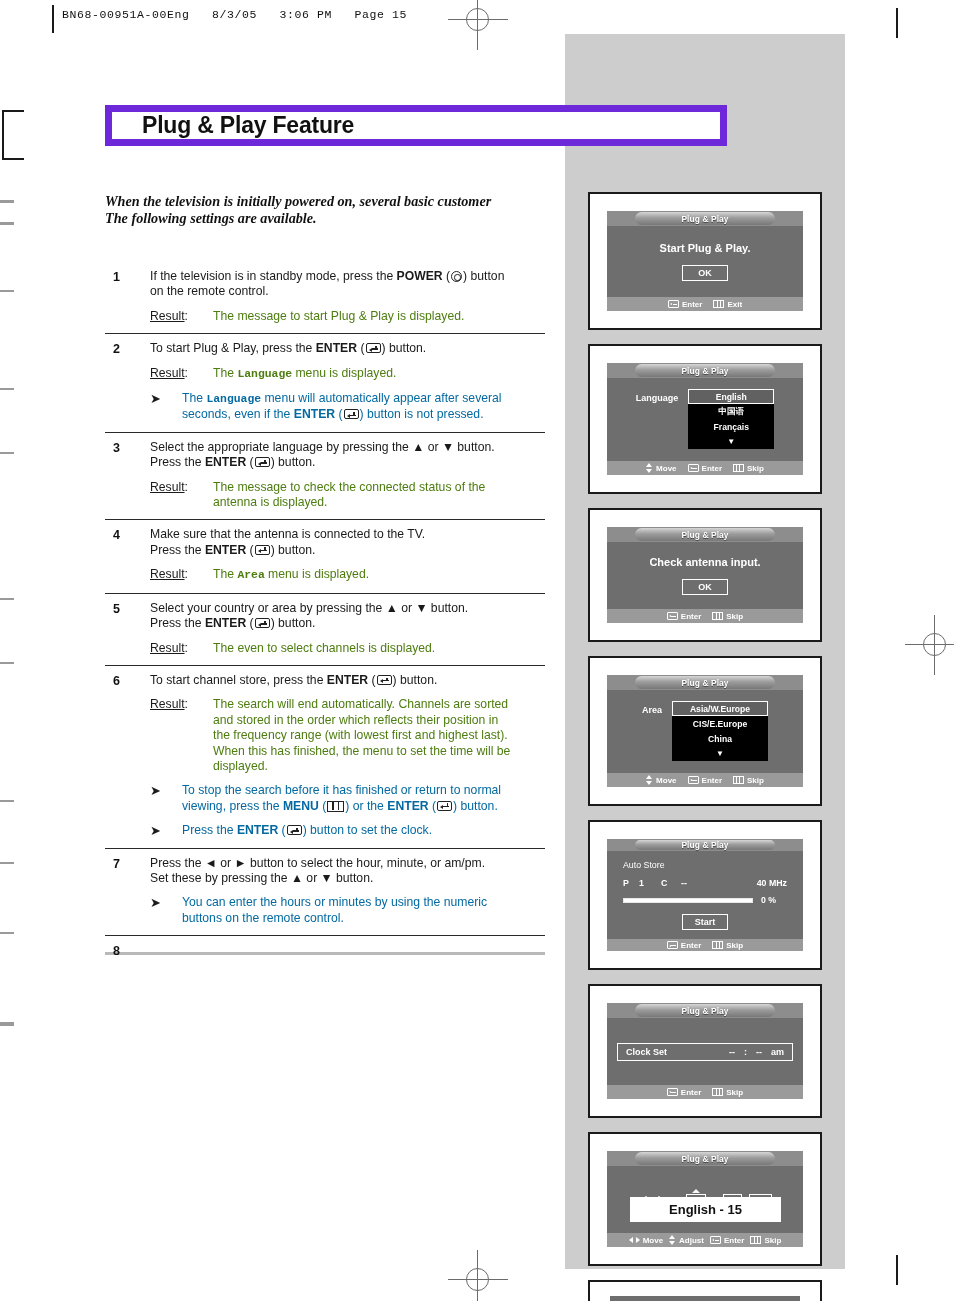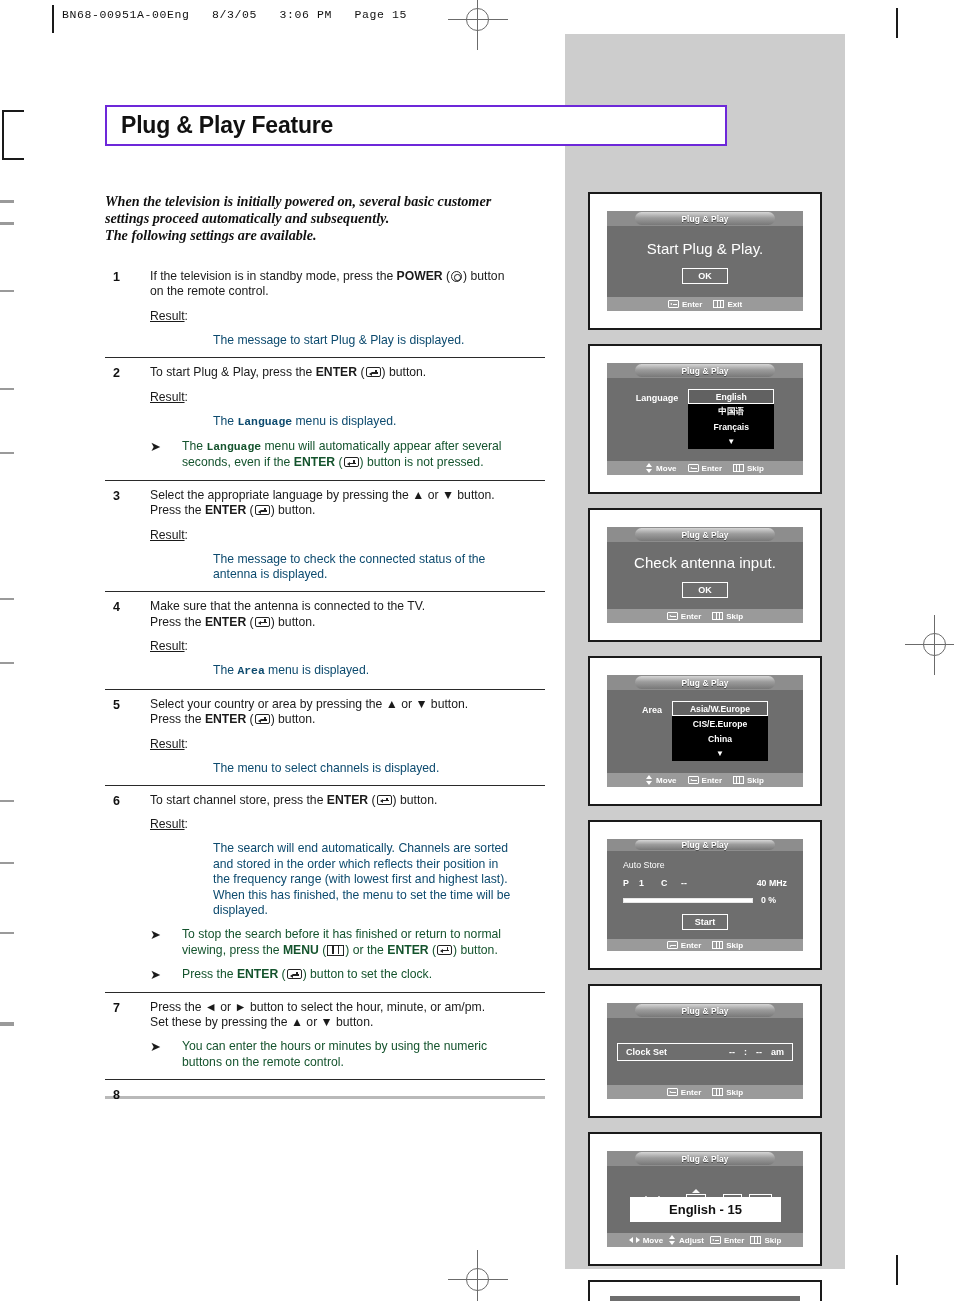--- a/index.html
+++ b/index.html
@@ -32,22 +32,22 @@
 
   
   .gray-band {
     position:absolute; left:565px; top:34px; width:280px; height:1235px;
     background:#cdcdcd;
   }
 
   
   .title-box {
     position:absolute; left:105px; top:105px; width:622px; height:41px;
-    background:#ffffff; border:2px solid #6d28d9;
-    display:flex; align-items:center;
+    background:#ffffff; border:7px solid #6d28d9;
+    display:flex; align-items:center;padding-left:16px;
   }
   .title-box h1 {
     margin:0; padding:0 0 0 14px;
     font-size:23px; font-weight:bold; color:#111; letter-spacing:-0.2px;
   }
 
   
   .intro {
     position:absolute; left:105px; top:193px; width:440px;
     font-family:"Liberation Serif", serif;
@@ -65,26 +65,26 @@
     font-size:12.5px; font-weight:bold; color:#111;
   }
   .step-body { margin-left:45px; }
   .step-text { font-size:12.2px; line-height:15.4px; color:#1a1a1a; }
   .step-text b { font-weight:bold; }
   .result-row { display:flex; margin-top:9px; }
   .result-label {
     flex:0 0 63px; font-size:12.2px; color:#1a1a1a;
   }
   .result-label u { text-decoration:underline; }
-  .result-text { flex:1; font-size:12.2px; line-height:15.4px; color:#0c4a6e;margin-top:24px; }
+  .result-text { flex:1; font-size:12.2px; line-height:15.4px; color:#4d7c0f; }
   .note-row { display:flex; margin-top:9px; }
   .note-bullet {
     flex:0 0 32px; font-size:13px; color:#1a1a1a; line-height:15.4px;
   }
-  .note-text { flex:1; font-size:12.2px; line-height:15.4px; color:#14532d; }
+  .note-text { flex:1; font-size:12.2px; line-height:15.4px; color:#0369a1; }
   .mono { font-family:"Liberation Mono", monospace; font-size:11.4px; font-weight:bold; }
 
   
   .key-enter {
     display:inline-block; width:15px; height:10px;
     border:1.2px solid #222; border-radius:2px; position:relative;
     vertical-align:-1px; margin:0 1px;
   }
   .key-enter::before {
     content:""; position:absolute; left:2px; top:3.5px;
@@ -134,21 +134,21 @@
   .osd-title span {
     position:relative; z-index:2;
     font-size:8.4px; font-weight:bold; color:#ffffff; letter-spacing:0.1px;
     text-shadow:0 1px 0 #4a4a4a;
   }
   .osd-body {
     flex:1; display:flex; flex-direction:column;
     align-items:center; justify-content:center;
     color:#ffffff; padding:10px 8px;
   }
-  .osd-msg { font-size:15px; font-weight:normal; color:#fff; margin-bottom:11px; }
+  .osd-msg { font-size:11px; font-weight:bold; color:#fff; margin-bottom:11px; }
   .osd-btn {
     min-width:46px; text-align:center; padding:2px 11px;
     border:1.3px solid #ffffff; font-size:9px; font-weight:bold; color:#fff;
   }
   .osd-foot {
     height:14px; background:#9a9a9a;
     display:flex; align-items:center; justify-content:center; gap:11px;
   }
   .foot-item { display:flex; align-items:center; gap:3px; }
   .foot-item span { font-size:8px; font-weight:bold; color:#ffffff; }
@@ -276,21 +276,20 @@
 <div class="slug">BN68-00951A-00Eng   8/3/05   3:06 PM   Page 15</div>
 
 <div class="gray-band"></div>
 
 <div class="title-box">
   <h1>Plug &amp; Play Feature</h1>
 </div>
 
 <div class="intro">
   <div>When the television is initially powered on, several basic customer</div>
-  <div>settings proceed automatically and subsequently.</div>
   <div>The following settings are available.</div>
 </div>
 
 <div class="steps">
 
   <div class="step">
     <div class="step-num">1</div>
     <div class="step-body">
       <div class="step-text">
         <span>If the television is in standby mode, press the </span><b>POWER</b><span> (</span><span class="key-power"></span><span>) button</span><br>
@@ -356,21 +355,21 @@
 
   <div class="step">
     <div class="step-num">5</div>
     <div class="step-body">
       <div class="step-text">
         <span>Select your country or area by pressing the ▲ or ▼ button.</span><br>
         <span>Press the </span><b>ENTER</b><span> (</span><span class="key-enter"><i class="hook"></i></span><span>) button.</span>
       </div>
       <div class="result-row">
         <div class="result-label"><u>Result</u><span>:</span></div>
-        <div class="result-text">The menu to select channels is displayed.</div>
+        <div class="result-text">The even to select channels is displayed.</div>
       </div>
     </div>
   </div>
 
   <div class="step">
     <div class="step-num">6</div>
     <div class="step-body">
       <div class="step-text">
         <span>To start channel store, press the </span><b>ENTER</b><span> (</span><span class="key-enter"><i class="hook"></i></span><span>) button.</span>
       </div>

